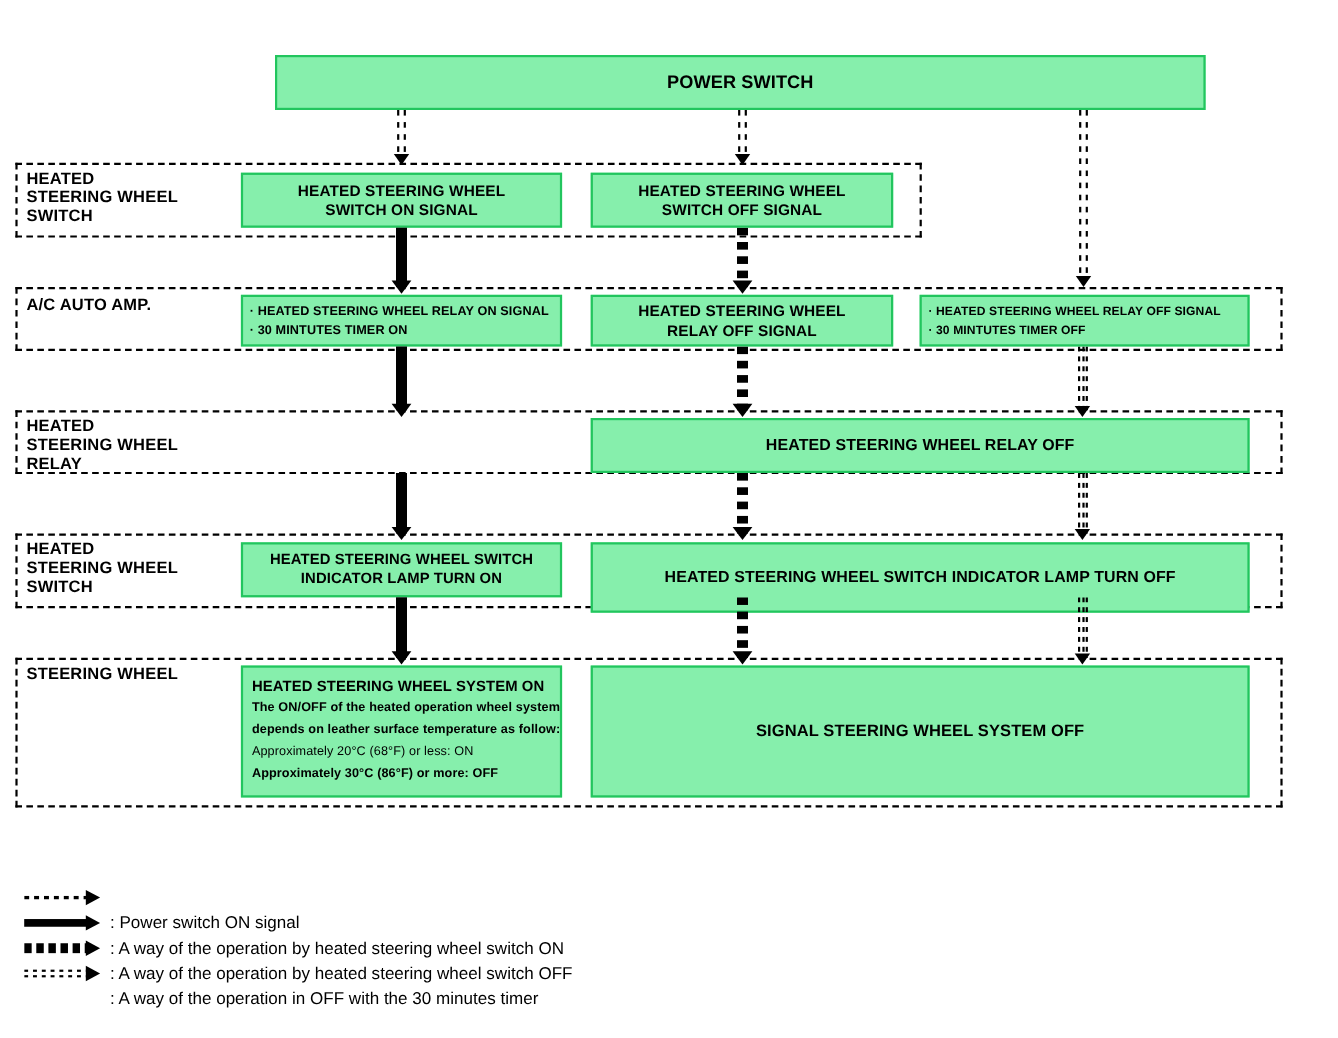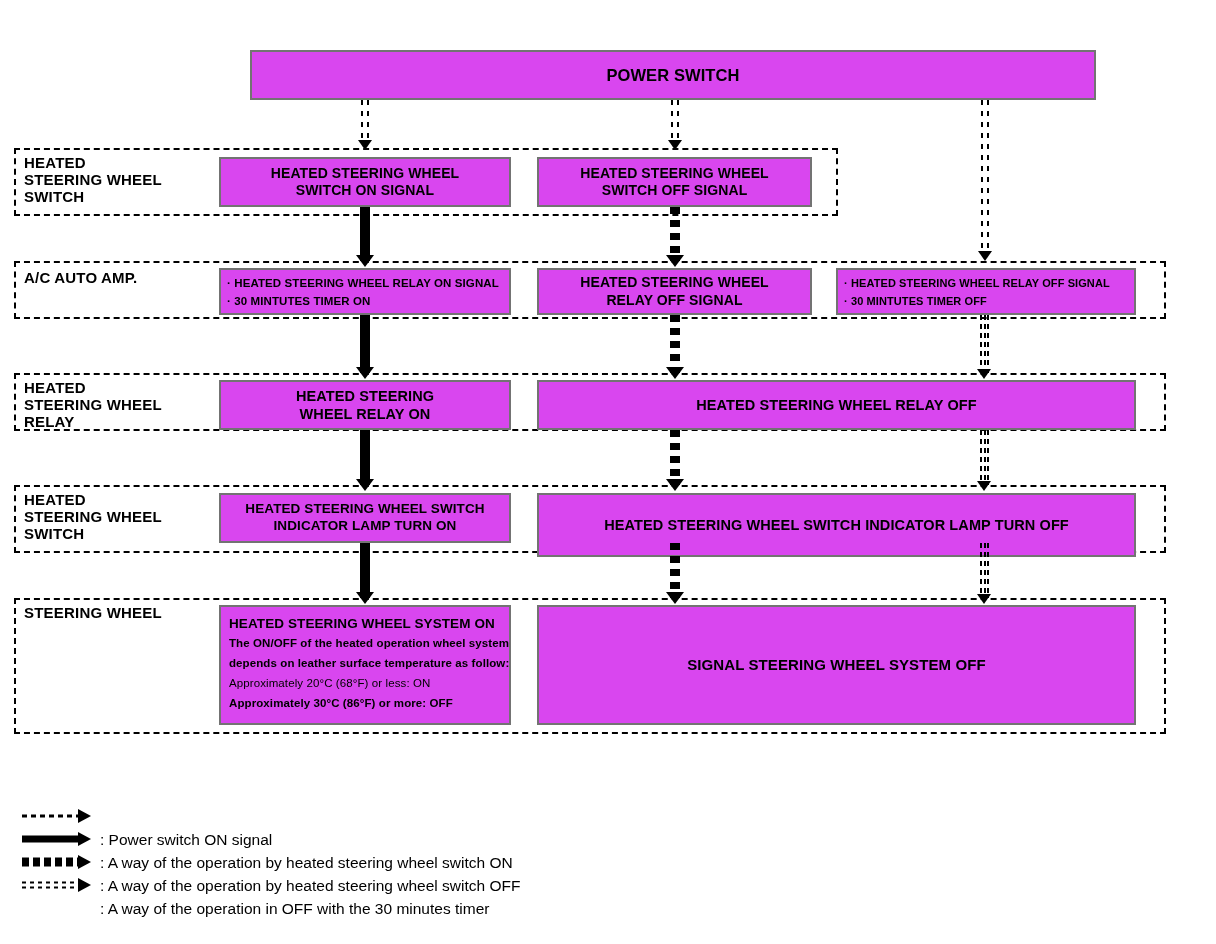--- a/index.html
+++ b/index.html
@@ -6,21 +6,21 @@
   body{
     width:1216px;height:944px;position:relative;overflow:hidden;
     font-family:"Liberation Sans","DejaVu Sans",sans-serif;
     color:#000000;
   }
   .canvas{position:absolute;left:0;top:0;width:1216px;height:944px;}
 
   
   .box{
     position:absolute;box-sizing:border-box;
-    border:2px solid #737373;background:#d946ef;
+    border:2px solid #22c55e;background:#86efac;
     display:flex;align-items:center;justify-content:center;
     text-align:center;line-height:1.25;
     font-weight:700;letter-spacing:.1px;
   }
   .box.left-al{align-items:flex-start;justify-content:flex-start;text-align:left;}
 
   
   .lane{
     position:absolute;box-sizing:border-box;
     border:2px dashed #000;background:transparent;
@@ -155,24 +155,20 @@
   <div class="ah" style="left:666px;top:367px;"></div>
 
   <div class="conn c-tri" style="left:980px;top:315px;width:9px;height:58px;"></div>
   <div class="ah small" style="left:977px;top:369px;"></div>
 
   <div class="lane" style="left:14px;top:373px;width:1152px;height:58px;"></div>
   <div class="lane-label" style="left:24px;top:380px;width:195px;font-size:15px;">HEATED
 STEERING WHEEL
 RELAY</div>
 
-  <div class="box" style="left:219px;top:380px;width:292px;height:50px;font-size:14.5px;">
-    <span style="white-space:pre-line;">HEATED STEERING
-WHEEL RELAY ON</span>
-  </div>
 
   <div class="box" style="left:537px;top:380px;width:599px;height:50px;font-size:14.5px;">
     <span>HEATED STEERING WHEEL RELAY OFF</span>
   </div>
 
   <div class="conn c-solid" style="left:360px;top:430px;width:10px;height:55px;"></div>
   <div class="ah" style="left:356px;top:479px;"></div>
 
   <div class="conn c-sqdot" style="left:670px;top:430px;width:10px;height:55px;"></div>
   <div class="ah" style="left:666px;top:479px;"></div>

